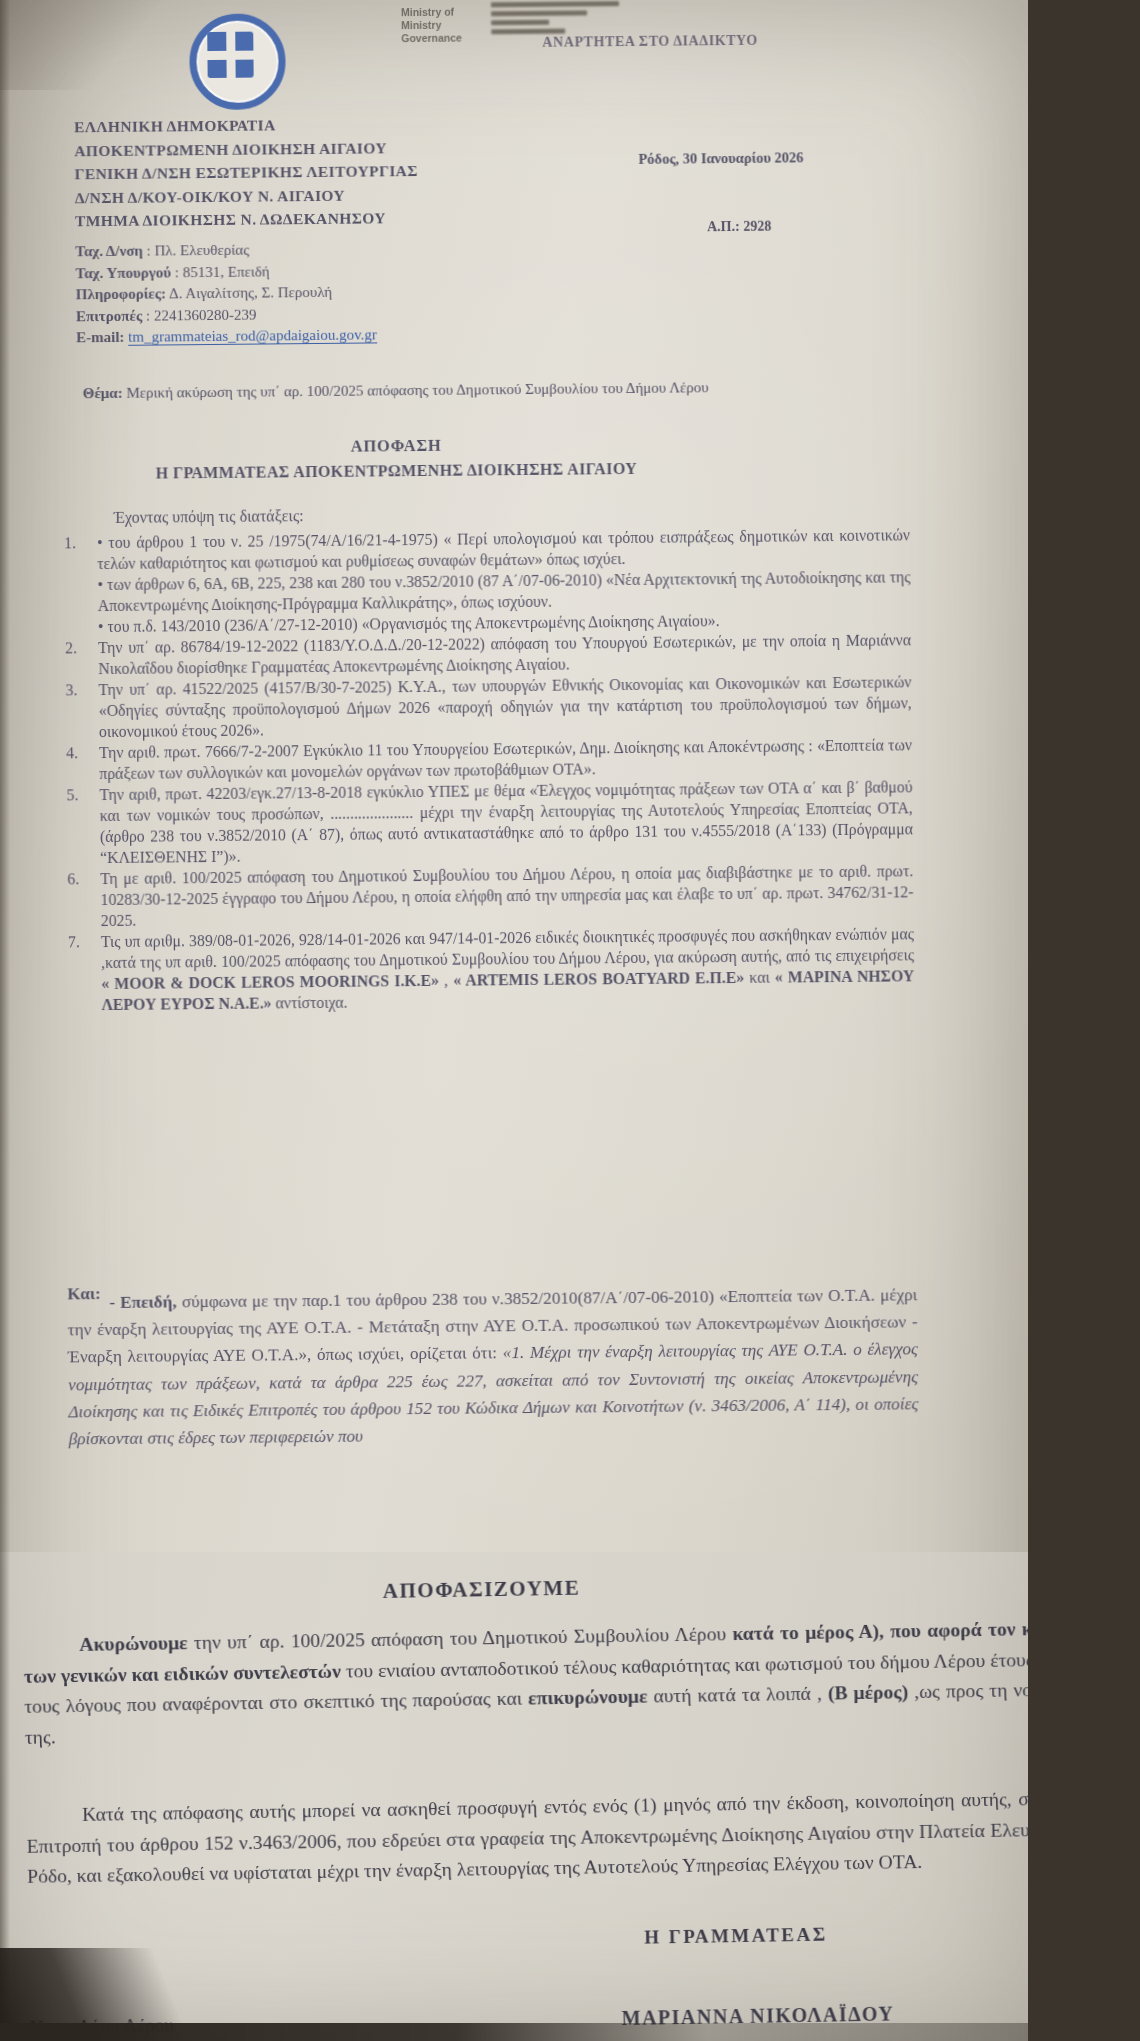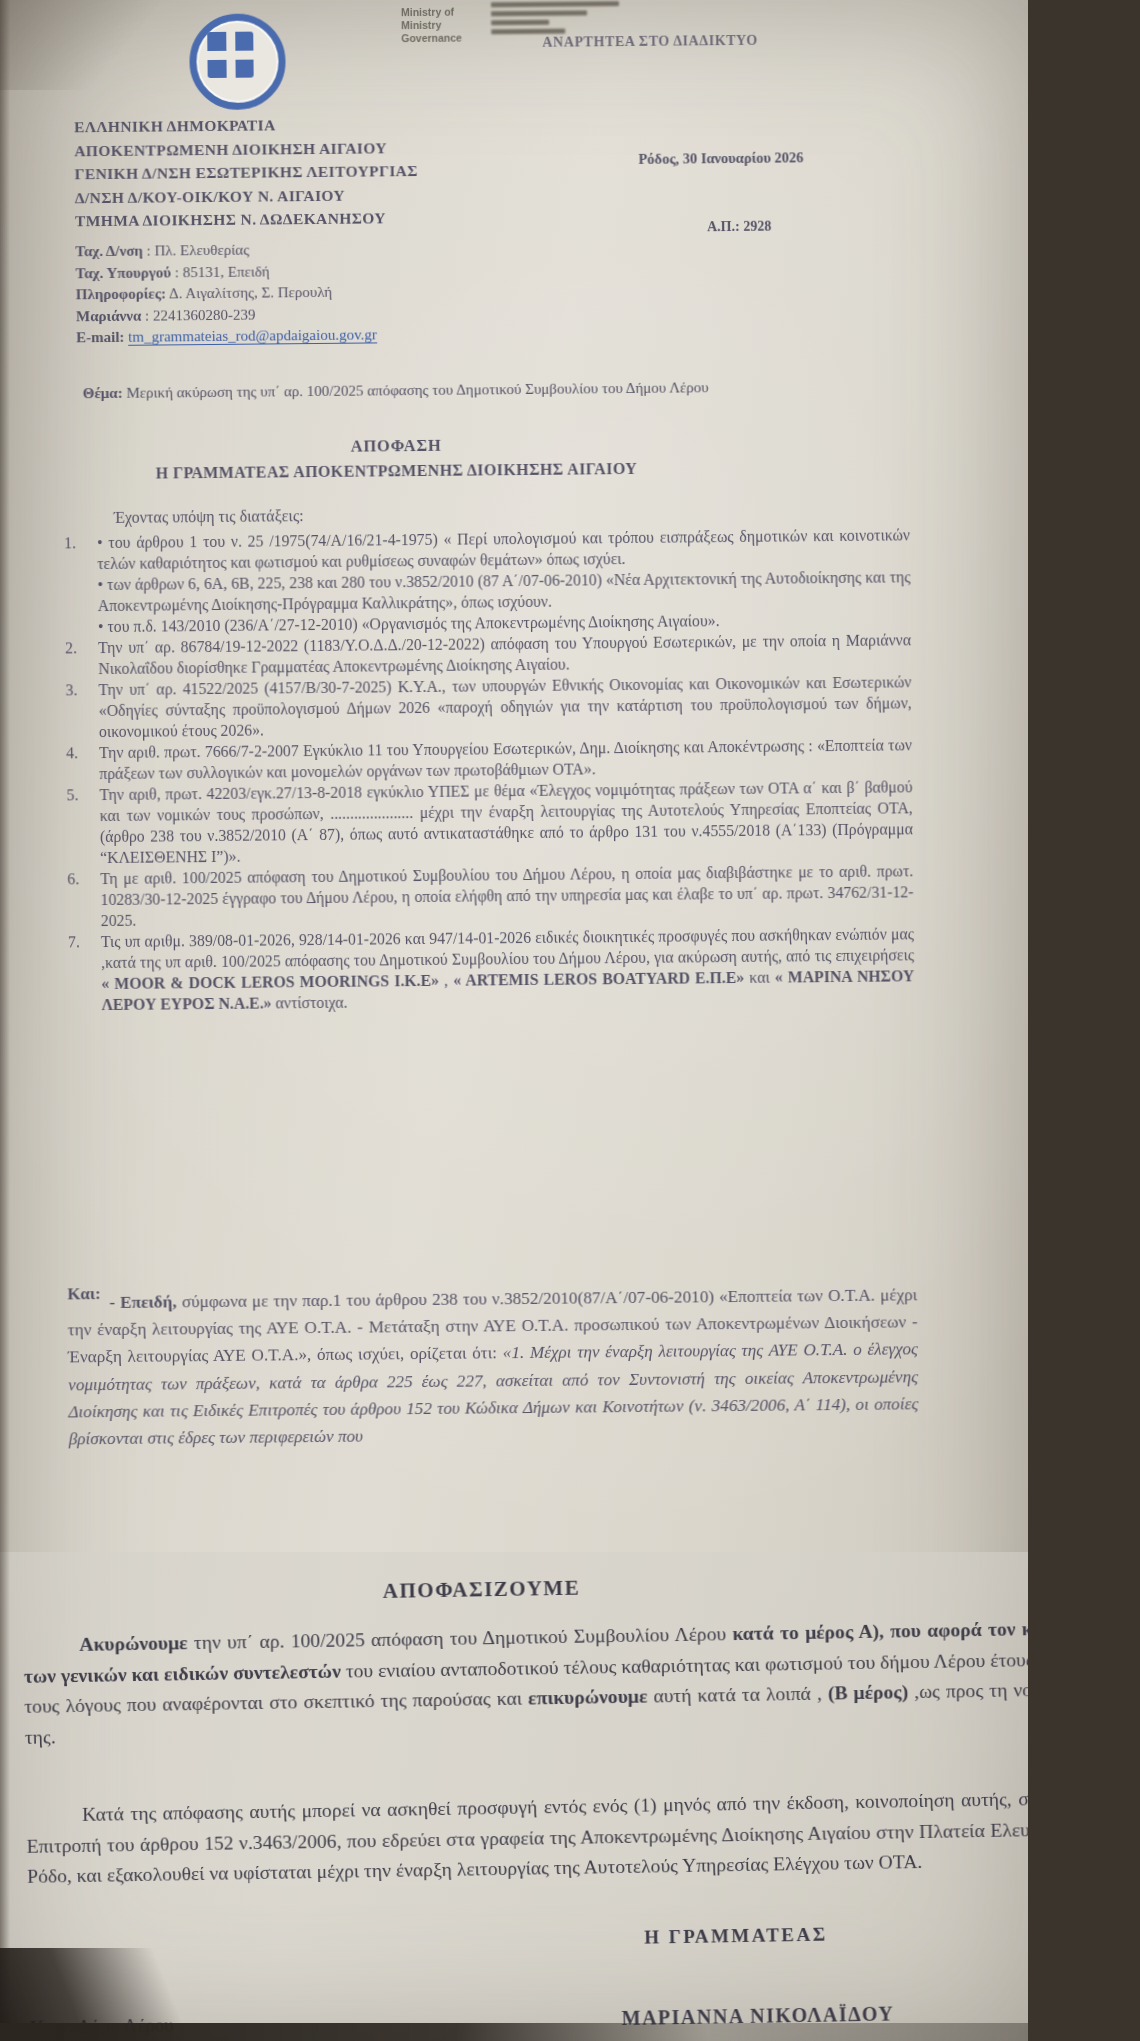--- a/index.html
+++ b/index.html
@@ -118,21 +118,21 @@
       <div>ΤΜΗΜΑ ΔΙΟΙΚΗΣΗΣ Ν. ΔΩΔΕΚΑΝΗΣΟΥ</div>
     </div>
 
     <div class="abs hdr-right">Ρόδος, 30 Ιανουαρίου 2026</div>
     <div class="abs hdr-proto">Α.Π.: 2928</div>
 
     <div class="abs contact">
       <div><span class="lbl">Ταχ. Δ/νση</span><span> : Πλ. Ελευθερίας</span></div>
       <div><span class="lbl">Ταχ. Υπουργού</span><span> : 85131, Επειδή</span></div>
       <div><span class="lbl">Πληροφορίες:</span><span> Δ. Αιγαλίτσης, Σ. Περουλή</span></div>
-      <div><span class="lbl">Μαριάννα</span><span> : 2241360280-239</span></div>
+      <div><span class="lbl">Επιτροπές</span><span> : 2241360280-239</span></div>
       <div>
         <span class="lbl">E-mail: </span><span class="email-link">tm_grammateias_rod@apdaigaiou.gov.gr</span>
       </div>
     </div>
 
     <div class="abs subject">
       <span class="lbl">Θέμα:</span><span> Μερική ακύρωση της υπ΄ αρ. 100/2025 απόφασης του Δημοτικού Συμβουλίου του Δήμου Λέρου</span>
     </div>
 
     <div class="abs dhead">ΑΠΟΦΑΣΗ</div>

